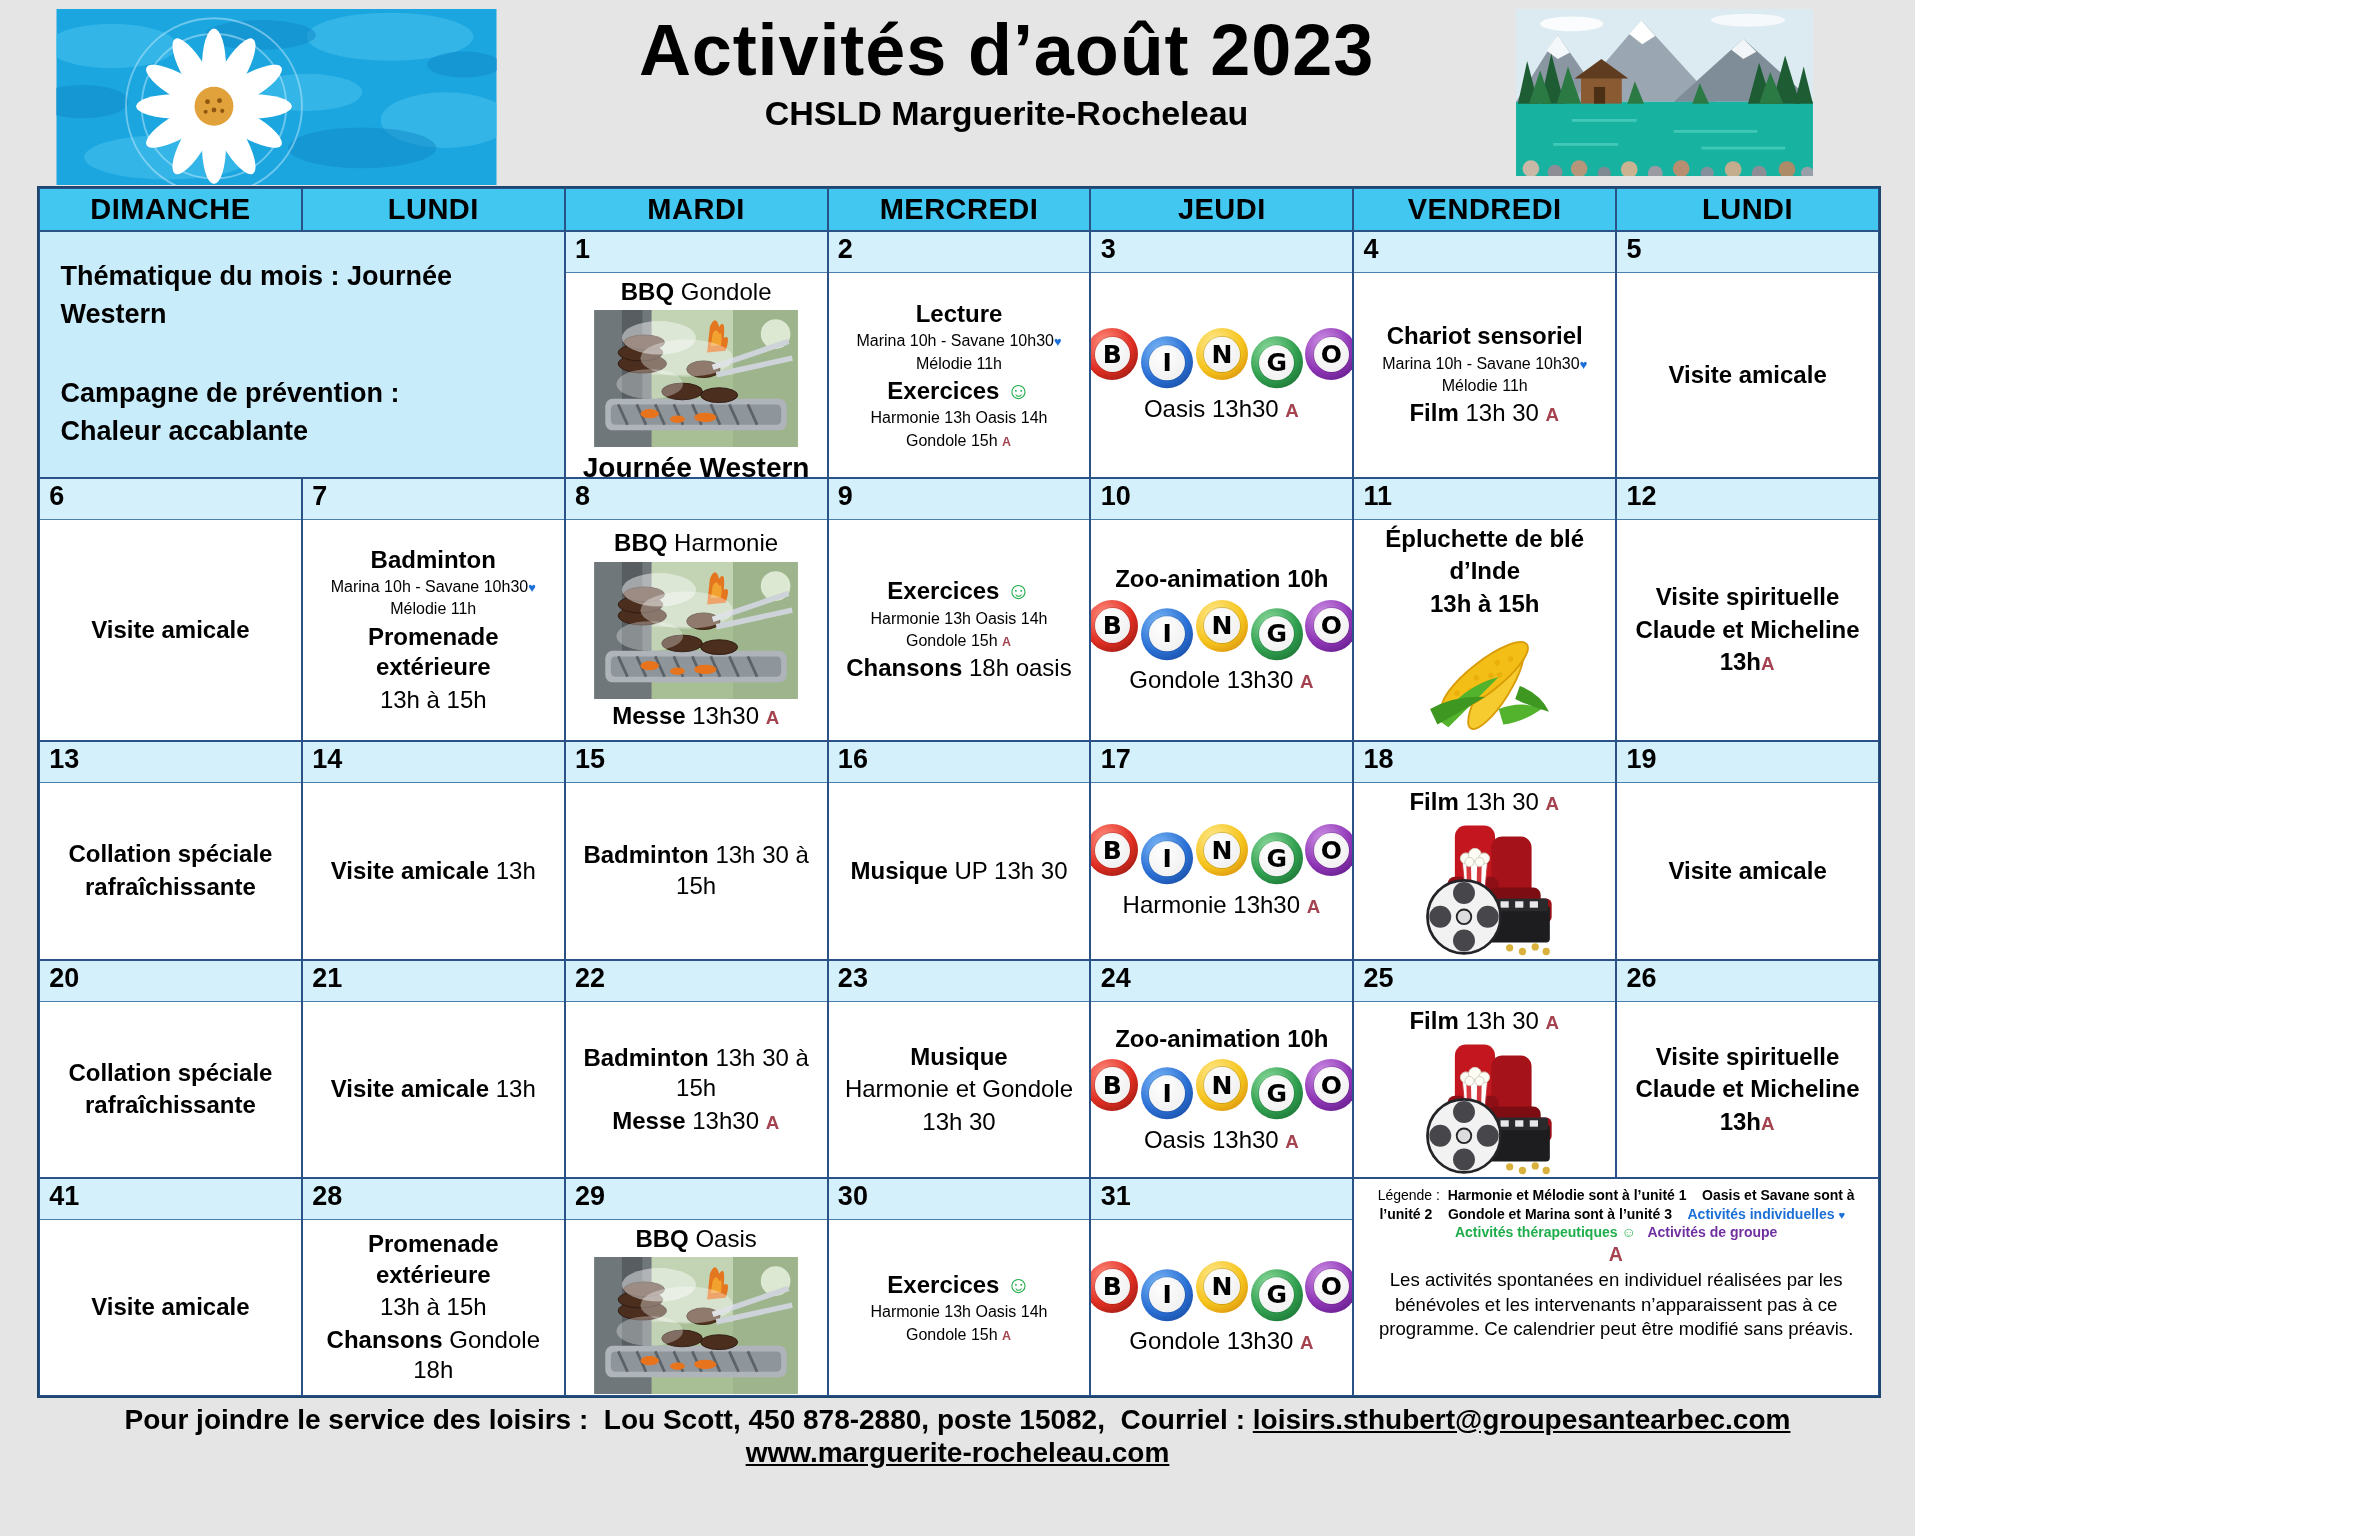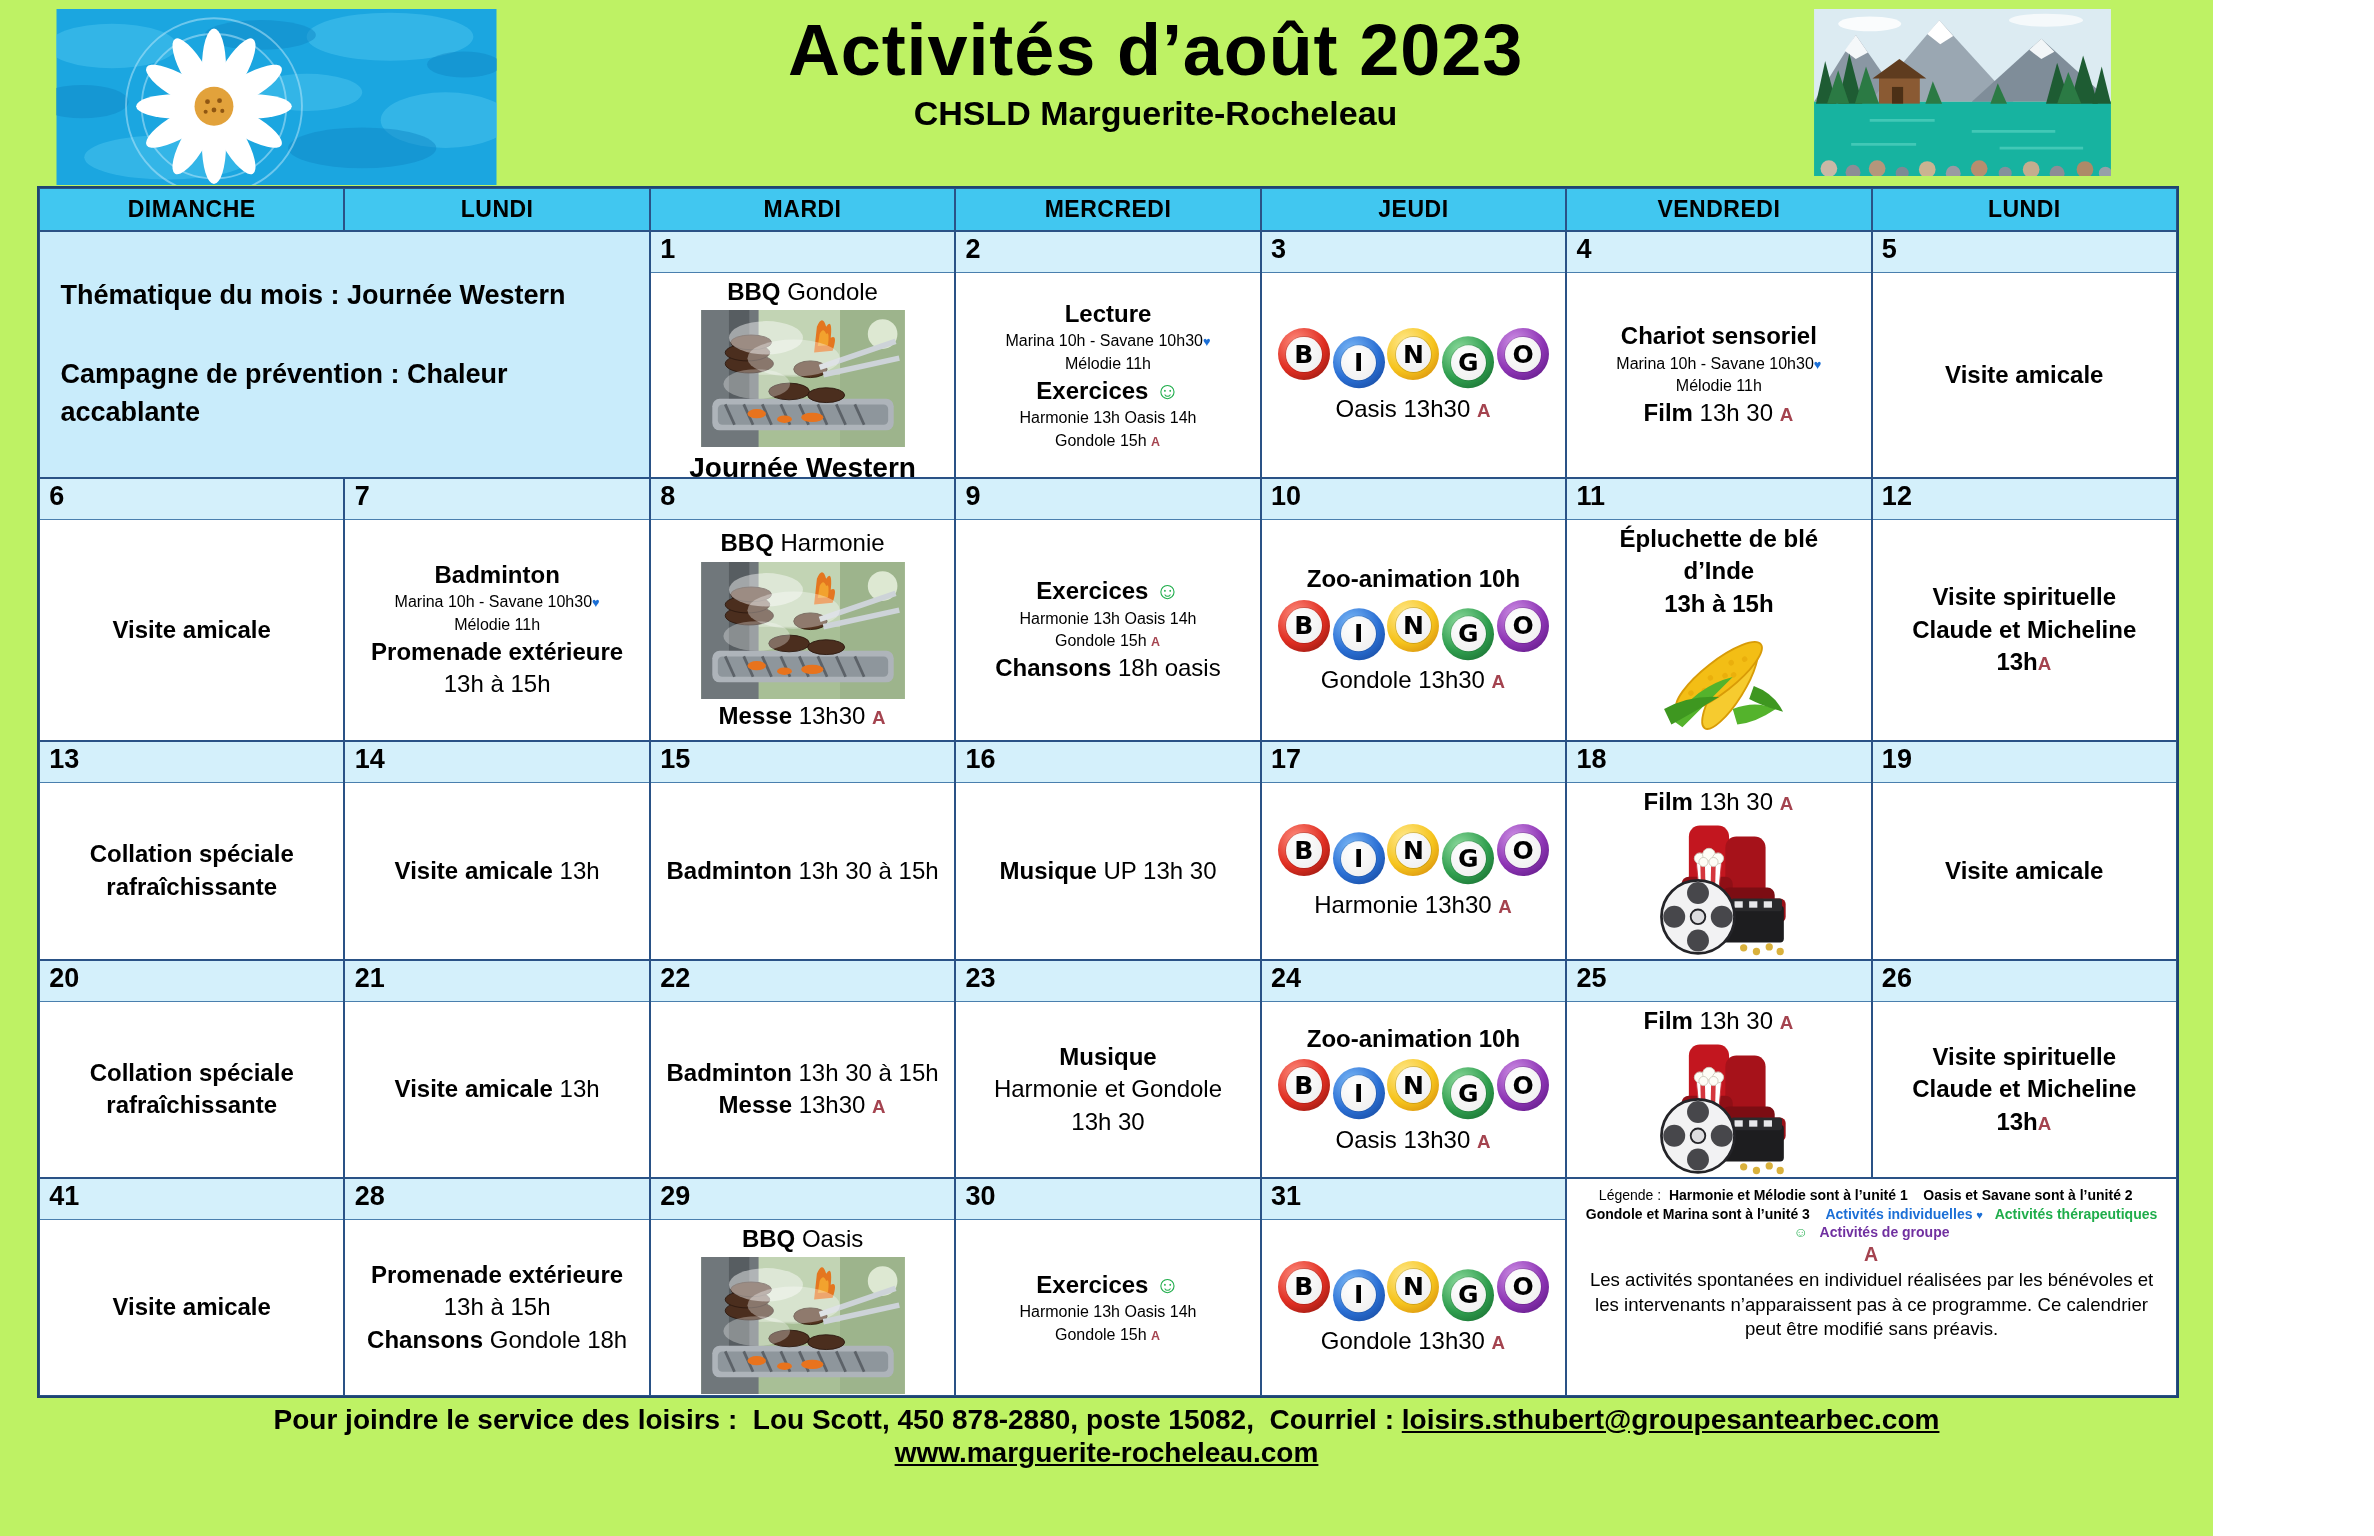--- a/index.html
+++ b/index.html
@@ -1,33 +1,33 @@
 <!DOCTYPE html>
 <html style="font-size:15px"><head>
 <meta charset="utf-8">
 <style>
   html,body{margin:0;padding:0;background:#fff;}
-  .page{width:2213px;height:1536px;background:#bef264;position:relative;overflow:hidden;
+  .page{width:1915px;height:1536px;background:#e5e5e5;position:relative;overflow:hidden;
         font-family:"Liberation Sans",sans-serif;color:#000;}
 
   
   .top{height:186px;display:flex;align-items:flex-start;padding:9.3px 102px 0 56px;box-sizing:border-box;}
   .photo{flex:0 0 auto;overflow:hidden;}
   .photo svg{display:block;}
   .titles{flex:1;text-align:center;padding-top:3.7px;}
   .title{font-size:72px;font-weight:700;margin:0;line-height:1.05;letter-spacing:0.9px;}
   .subtitle{font-size:34px;font-weight:700;margin:5.6px 0 0;}
 
   
   .calendar{margin:0 34px 0 37px;display:grid;grid-template-columns:repeat(7,1fr);
             grid-template-rows:43px 247px 263px 219px 218px 218px;
             border:2.8px solid #1F4571;background:#fff;}
   .cell{border:0.9px solid #2a5286;box-sizing:border-box;overflow:hidden;background:#fff;}
   .cell.head{background:#41C7F0;display:flex;align-items:center;justify-content:center;
-             font-size:23px;font-weight:700;letter-spacing:0.5px;}
+             font-size:29px;font-weight:700;letter-spacing:0.5px;}
   .cell.day{display:flex;flex-direction:column;}
   .daybar{height:41px;flex:0 0 41px;background:#D4F0FB;border-bottom:0.9px solid #4a7fae;
           font-size:27px;font-weight:700;padding:1.9px 0 0 9.3px;box-sizing:border-box;}
   .body{flex:1;display:flex;flex-direction:column;align-items:center;justify-content:center;
         padding:2.8px 5.6px;text-align:center;}
   .line{font-size:24px;line-height:1.28;margin:0.9px 0;}
   .line.sm{font-size:16px;}
   .line.xl{font-size:28px;}
   .b{font-weight:700;}
   .c-blue{color:#1B6FD6;}

